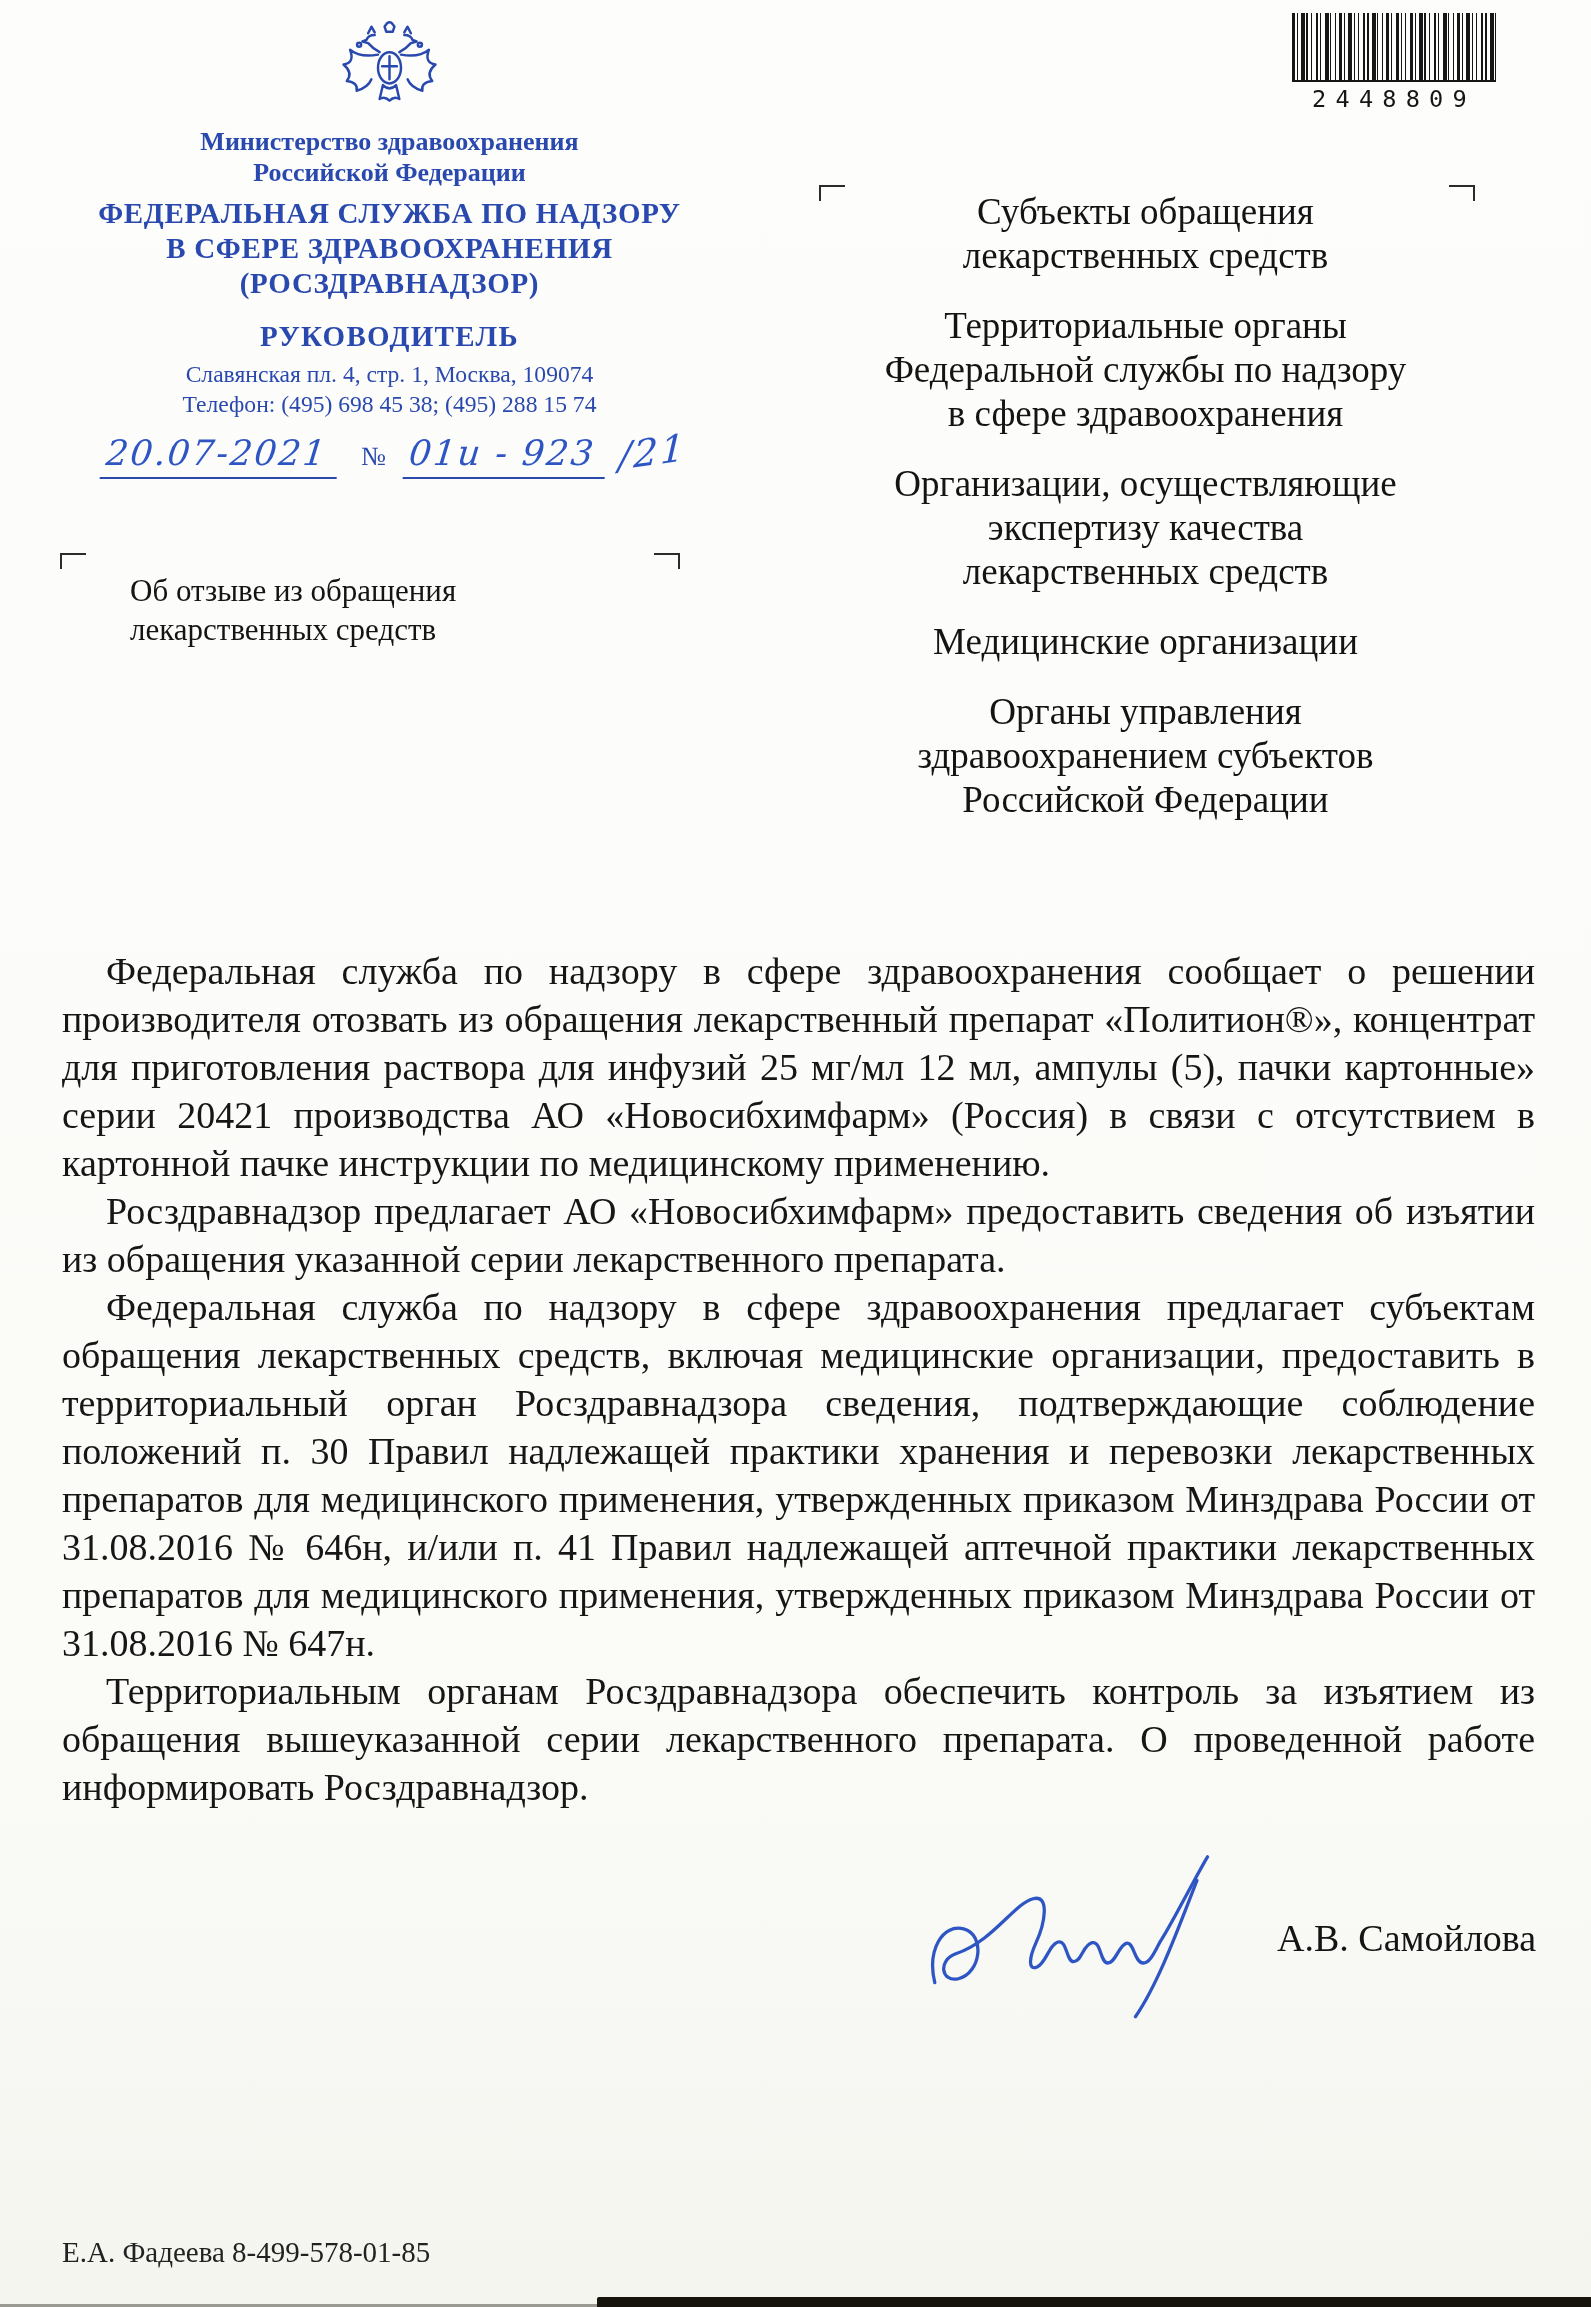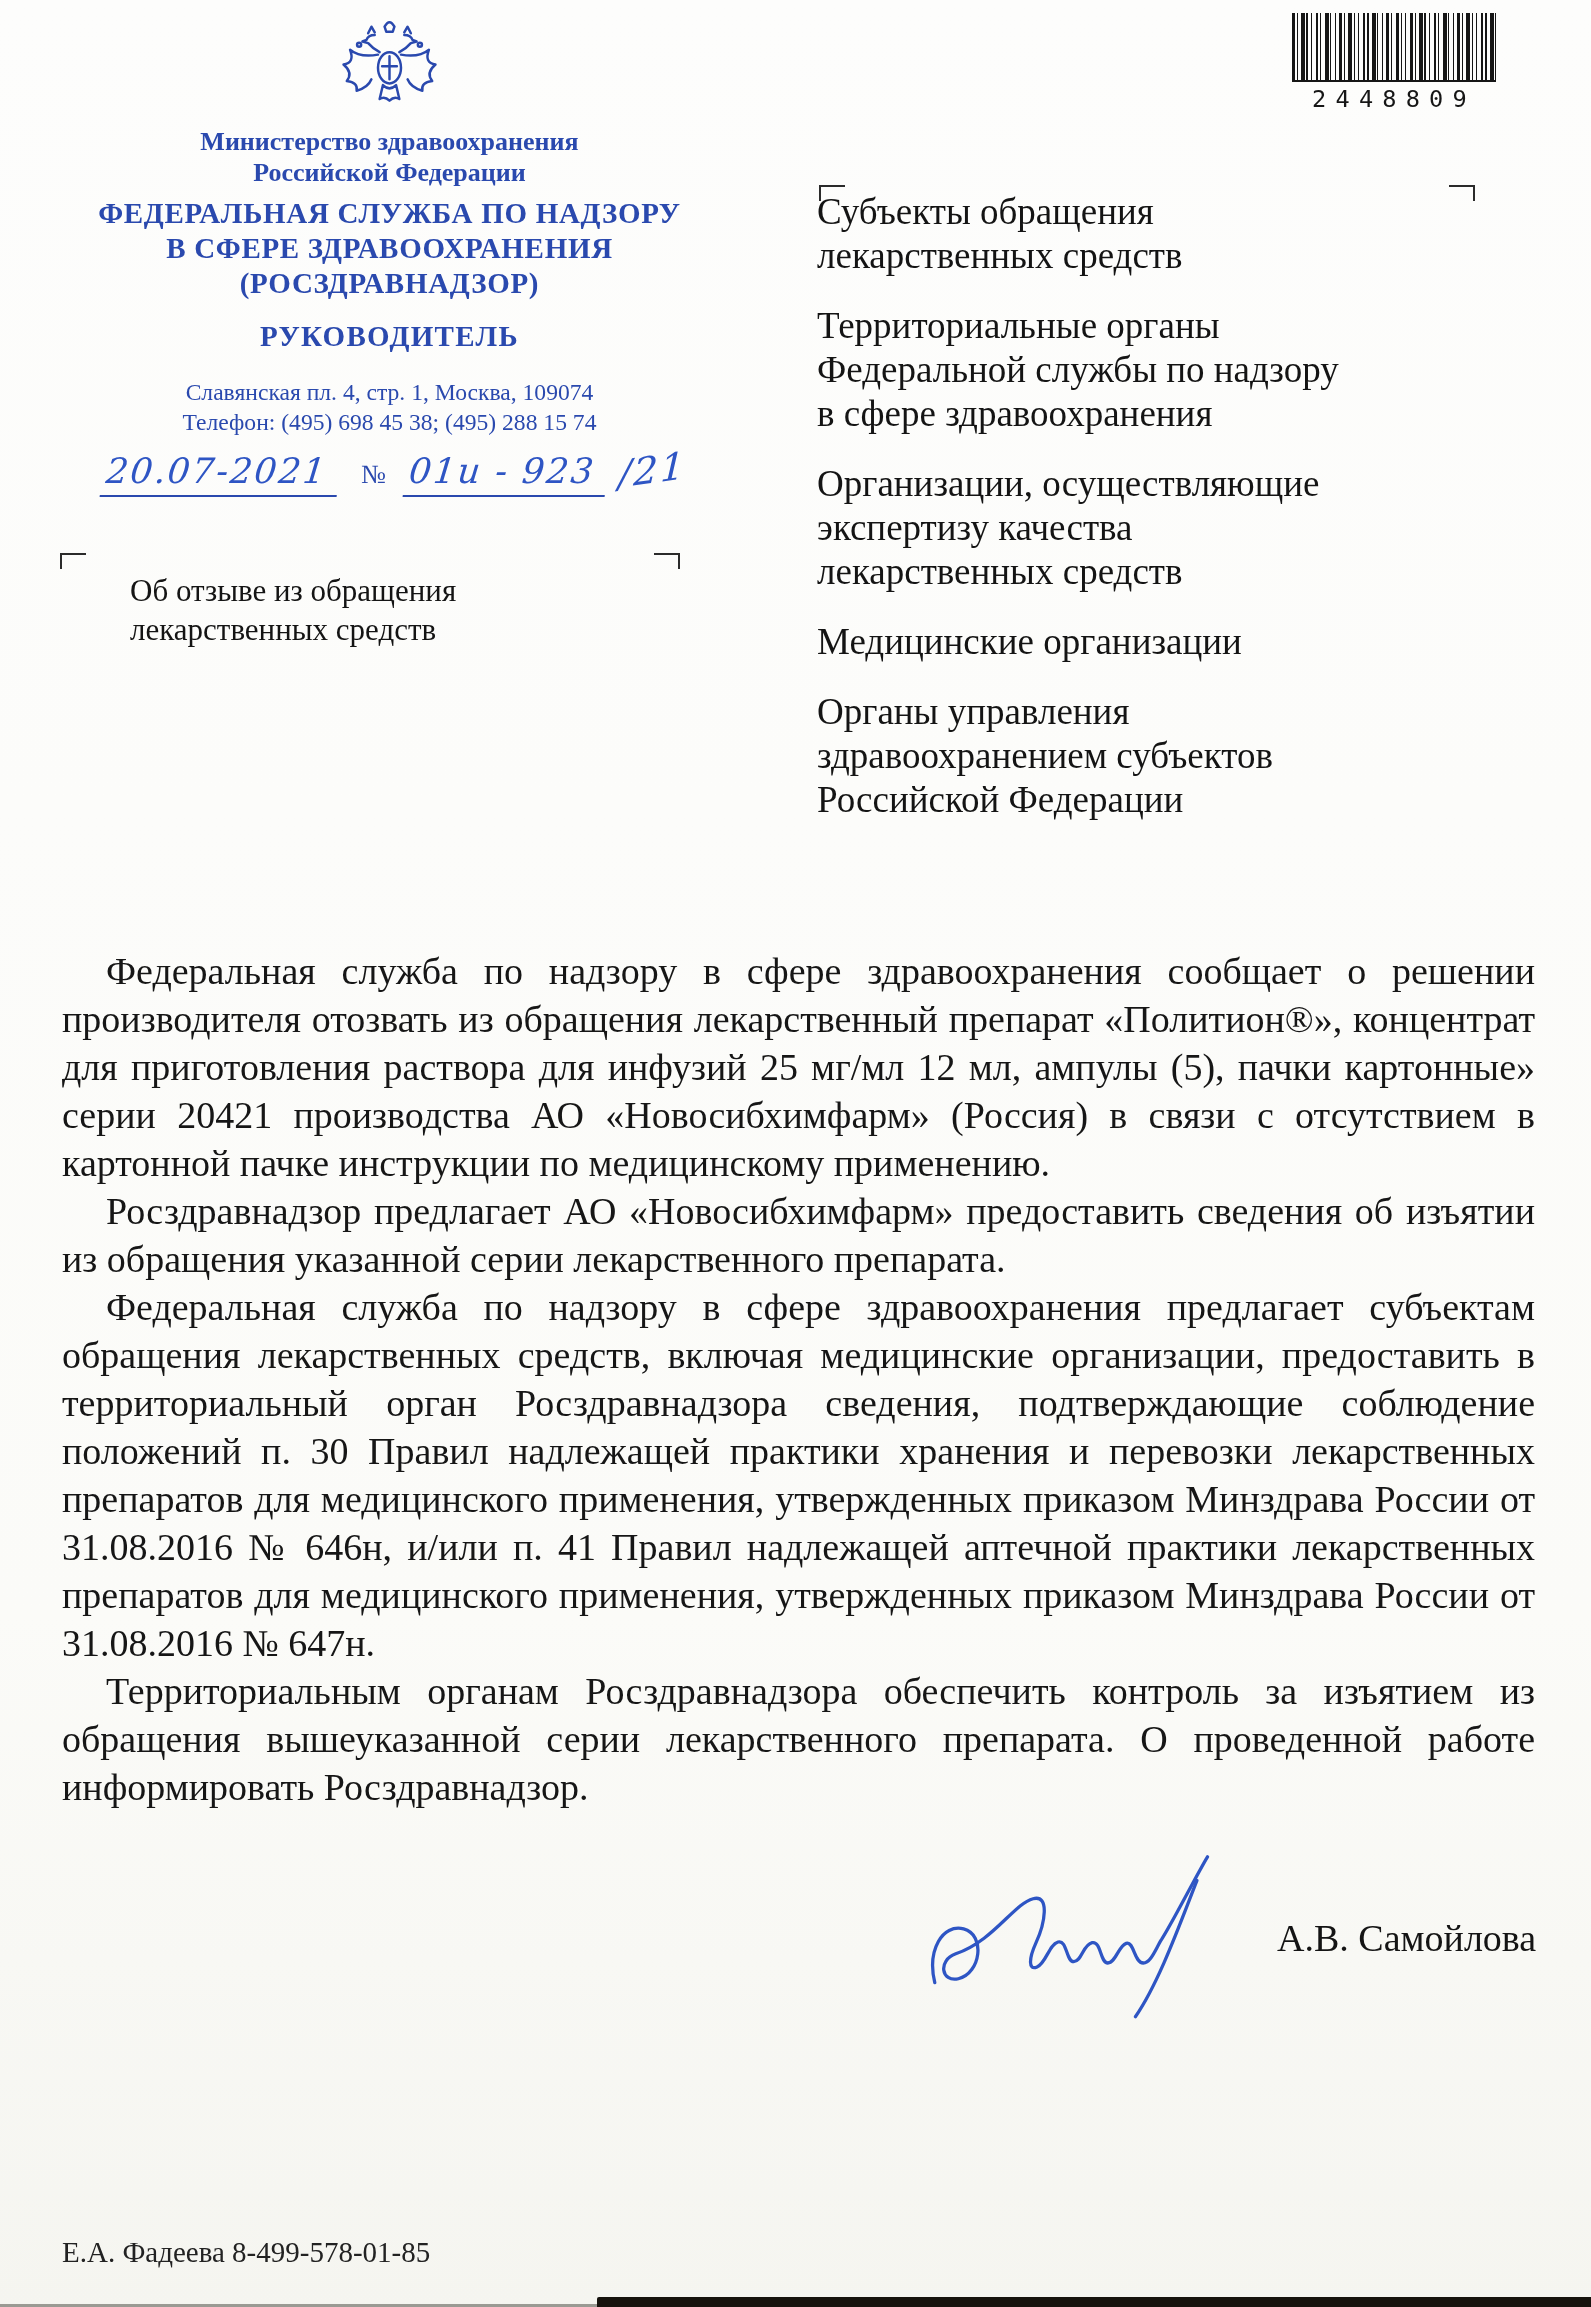--- a/index.html
+++ b/index.html
@@ -17,21 +17,21 @@
 
   
   .letterhead {
     position:absolute; left:56px; top:11.8px; width:667px;
     text-align:center; color:#2a49ae;
   }
   .emblem { display:block; margin:0 auto; }
   .ministry { margin-top:9px; font-size:26px; line-height:31px; font-weight:bold; }
   .service  { margin-top:7.9px; font-size:29px; line-height:35px; font-weight:bold; letter-spacing:0.7px; }
   .position { margin-top:19.6px; font-size:29px; line-height:33px; font-weight:bold; letter-spacing:1.3px; }
-  .contact  { margin-top:24px; font-size:23.6px; line-height:30px; }
+  .contact  { margin-top:6px; font-size:23.6px; line-height:30px; }
 
   .date-row {
     margin-top:10.5px; text-align:left; padding-left:46px;
     height:56px; white-space:nowrap;
   }
   .hw {
     font-family:"DejaVu Serif","Liberation Serif",serif;
     font-style:italic; color:#2e55c4;
     font-size:35px; letter-spacing:2px;
     display:inline-block; transform:skewX(-6deg);
@@ -71,21 +71,21 @@
   }
   .barcode-number {
     margin-top:2.6px; text-align:center;
     font-family:"DejaVu Sans Mono","Liberation Mono",monospace;
     font-size:23.6px; letter-spacing:9.2px; color:#161616;
   }
 
   
   .recipients {
     position:absolute; left:817px; top:190px; width:657px;
-    font-size:37px; line-height:44px; color:#141414;
+    text-align:center; font-size:37px; line-height:44px; color:#141414;
   }
   .recipient-group { margin-bottom:26px; }
 
   
   .body-text {
     position:absolute; left:62px; top:947px; width:1473px;
     font-size:38px; line-height:48px; text-align:justify; color:#161616;
   }
   .body-text p { margin:0; text-indent:44px; }
 

